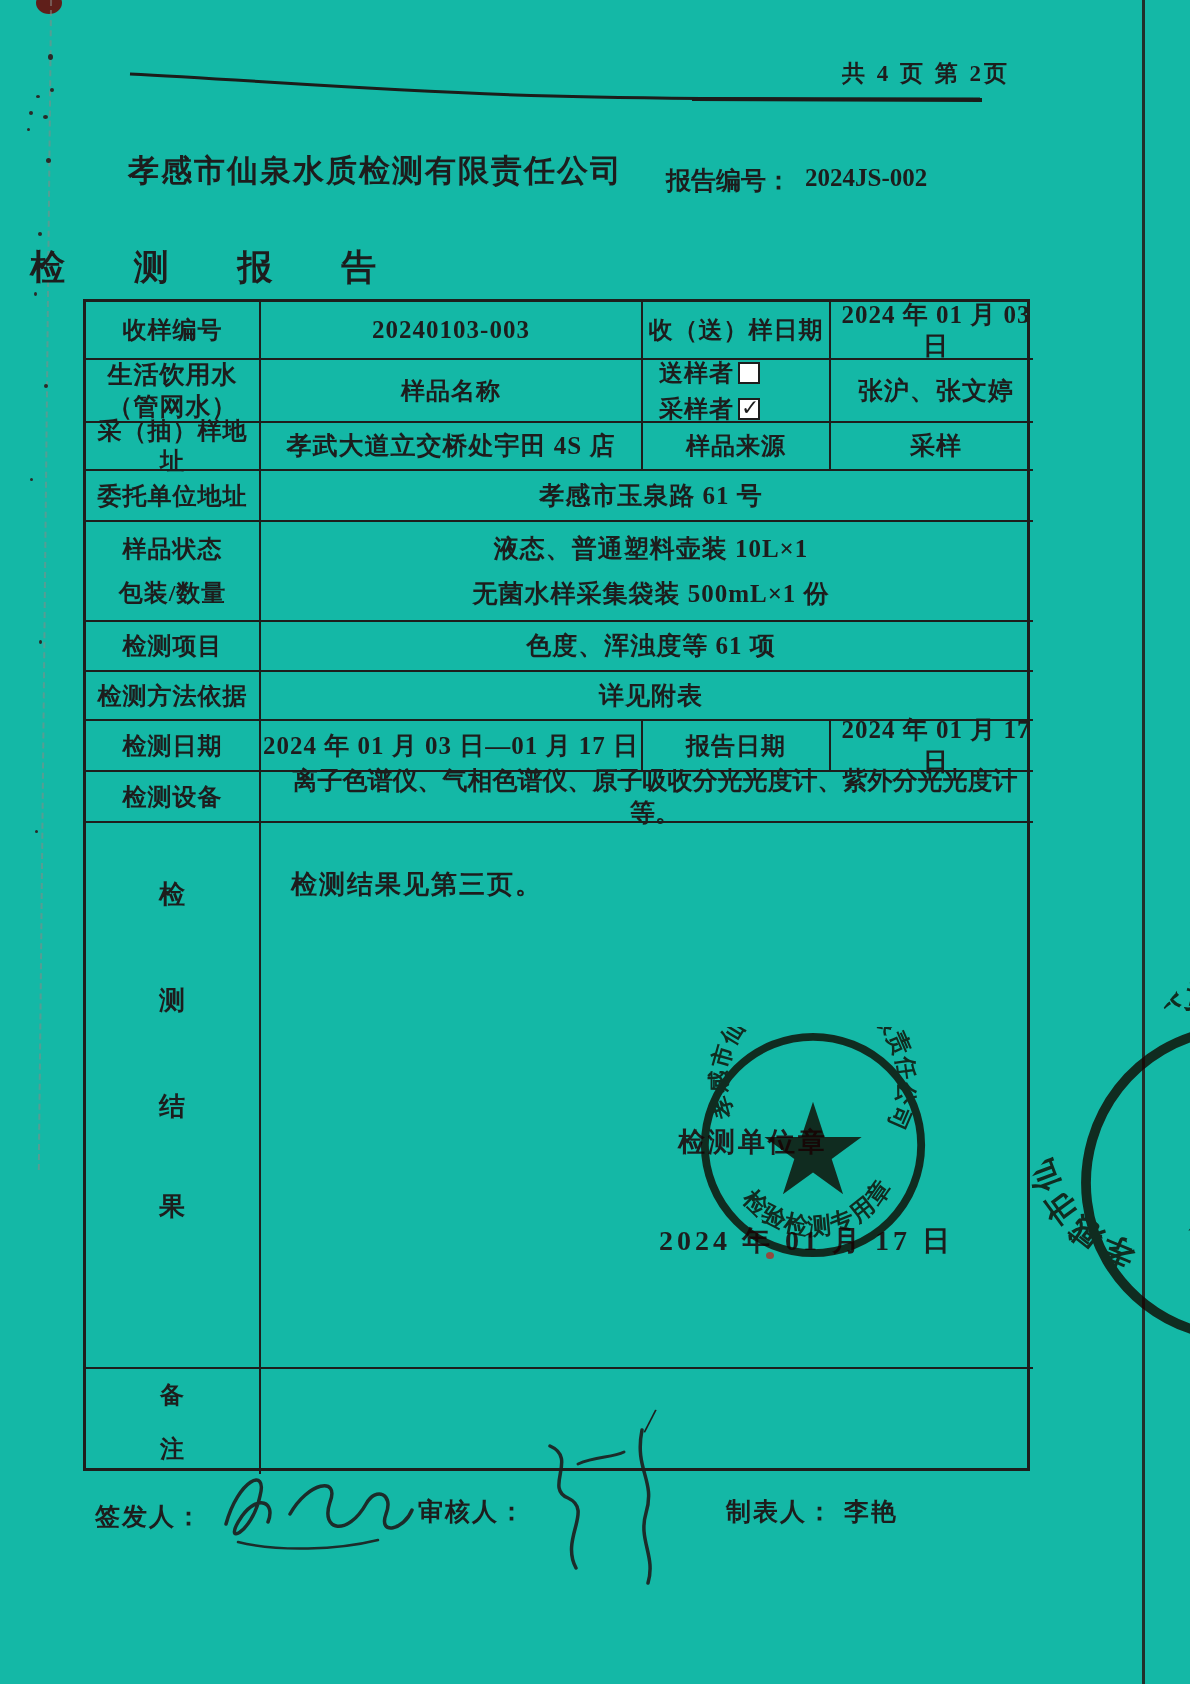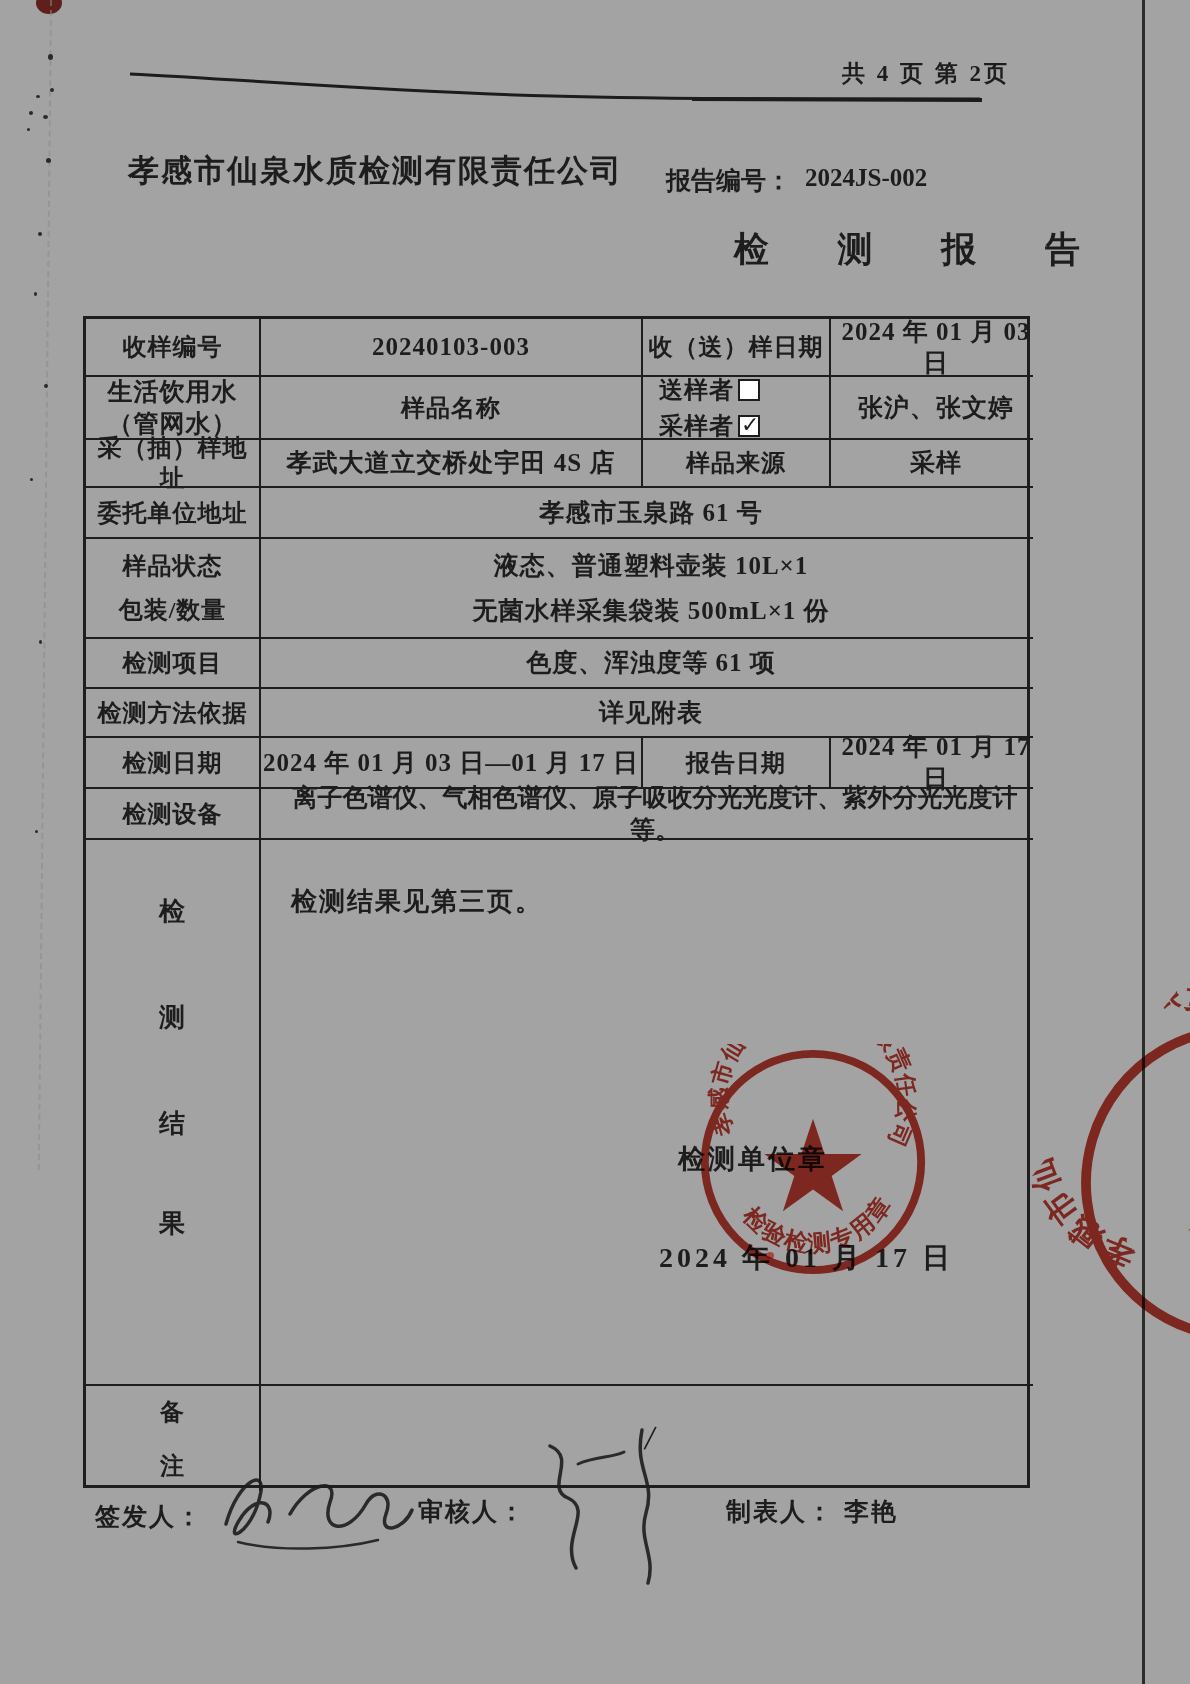--- a/index.html
+++ b/index.html
@@ -1,33 +1,33 @@
 <!DOCTYPE html>
 <html><head>
 <meta charset="utf-8">
 <style>
   html,body{margin:0;padding:0;background:#e8e8e4;}
-  #page{position:relative;width:1190px;height:1684px;background:#a3a3a3;overflow:hidden;
+  #page{position:relative;width:1190px;height:1684px;background:#14b8a6;overflow:hidden;
         font-family:"Liberation Serif","DejaVu Serif",serif;color:#1d1d1d;}
   .abs{position:absolute;}
   
   .edge-dots{left:44px;top:-10px;width:2px;height:1180px;border-left:2px dashed #8a8a86;
              opacity:.55;transform:rotate(.6deg);}
   .speck{background:#2a2a28;border-radius:50%;}
   .corner-blob{left:36px;top:-8px;width:26px;height:22px;background:#5f1f1a;border-radius:50%;}
   .right-line{left:1142px;top:0;width:3px;height:1684px;background:#23231f;opacity:.92;}
   
   .page-ind{left:842px;top:58px;font-size:23px;font-weight:700;letter-spacing:3px;}
   .hline{left:122px;top:58px;}
   .company{left:128px;top:150px;font-size:31px;font-weight:700;letter-spacing:2px;}
   .repno{left:666px;top:164px;font-size:25px;font-weight:700;display:flex;gap:14px;}
-  .title{left:0;top:226px;width:1110px;text-align:right;font-size:35px;font-weight:700;
+  .title{left:0;top:244px;width:1110px;text-align:left;font-size:35px;font-weight:700;
          letter-spacing:30px;text-indent:30px;}
   
-  #tbl{left:83px;top:316px;width:947px;height:1172px;border:3px solid #1e1e1c;
+  #tbl{left:83px;top:299px;width:947px;height:1172px;border:3px solid #1e1e1c;
        display:grid;grid-template-columns:175px 382px 188px 202px;
        grid-template-rows:58px 63px 48px 51px 100px 50px 49px 51px 51px 546px 105px;
        box-sizing:border-box;background:transparent;}
   .c{border-right:2px solid #1e1e1c;border-bottom:2px solid #1e1e1c;
      display:flex;align-items:center;justify-content:center;text-align:center;
      font-size:25px;font-weight:600;letter-spacing:1px;line-height:1.25;box-sizing:border-box;}
   .lbl{font-size:24px;font-weight:700;}
   .no-r{border-right:none;padding-left:8px;} .no-b{border-bottom:none;}
   .span3{grid-column:2 / 5;}
   .stack{flex-direction:column;gap:14px;}

